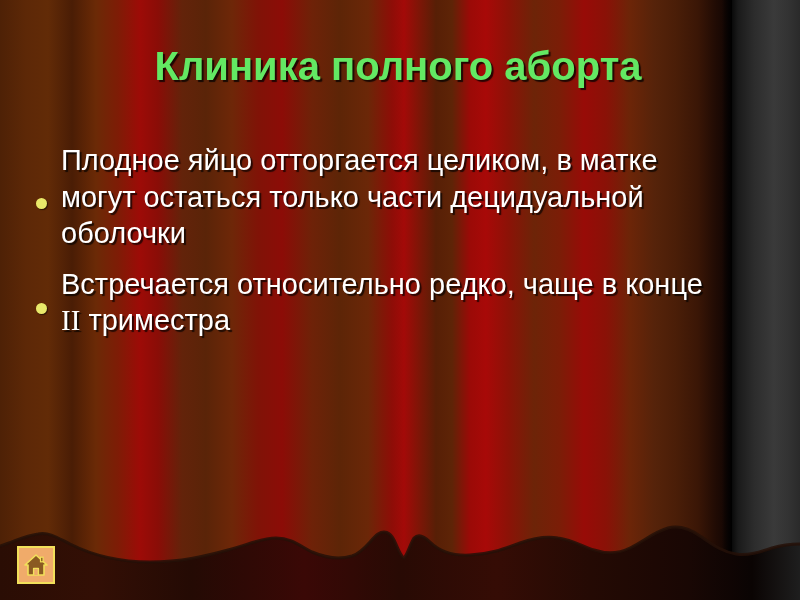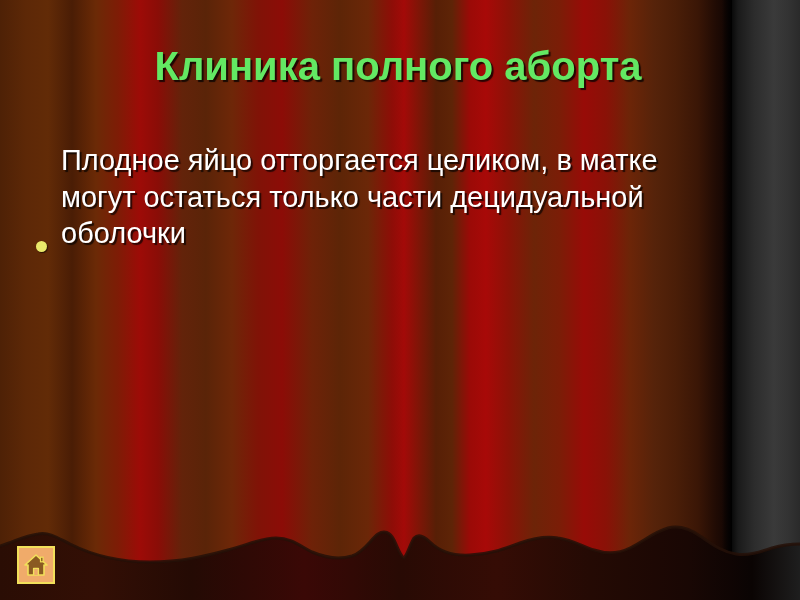--- a/index.html
+++ b/index.html
@@ -130,21 +130,21 @@
 
   
   .content {
     position: absolute;
     left: 36px;
     top: 142px;
     width: 690px;
   }
   .bullet-row {
     display: flex;
-    align-items: flex-end;
+    align-items: center;
     margin-bottom: 14px;
   }
   .bullet-dot {
     flex: 0 0 auto;
     width: 11px;
     height: 11px;
     border-radius: 50%;
     background: #e9e96a;
     box-shadow: 1px 1px 1px rgba(0,0,0,.55);
     margin: 13px 14px 0 0;
@@ -225,20 +225,24 @@
   <div class="title">Клиника полного аборта</div>
 
   <div class="content">
 
     <div class="bullet-row">
       <span class="bullet-dot"></span>
       <span class="bullet-text">Плодное яйцо отторгается целиком, в матке могут остаться только части децидуальной оболочки</span>
     </div>
 
 
+    <div class="bullet-row">
+      <span class="bullet-dot"></span>
+      <span class="bullet-text">Встречается относительно редко, чаще в конце <span class="roman">II</span> триместра</span>
+    </div>
 
   </div>
 
   <div class="home-button" title="Home">
     <span>
       <svg width="26" height="24" viewBox="0 0 26 24" aria-hidden="true">
 
         <path d="M13 2 L24 12 L21 12 L21 22 L5 22 L5 12 L2 12 Z" fill="#8a5a22" stroke="#f2e05a" stroke-width="1.6" stroke-linejoin="round"></path>
 
         <rect x="17.5" y="4.2" width="2.6" height="4.6" fill="#8a5a22" stroke="#f2e05a" stroke-width="1.2"></rect>

